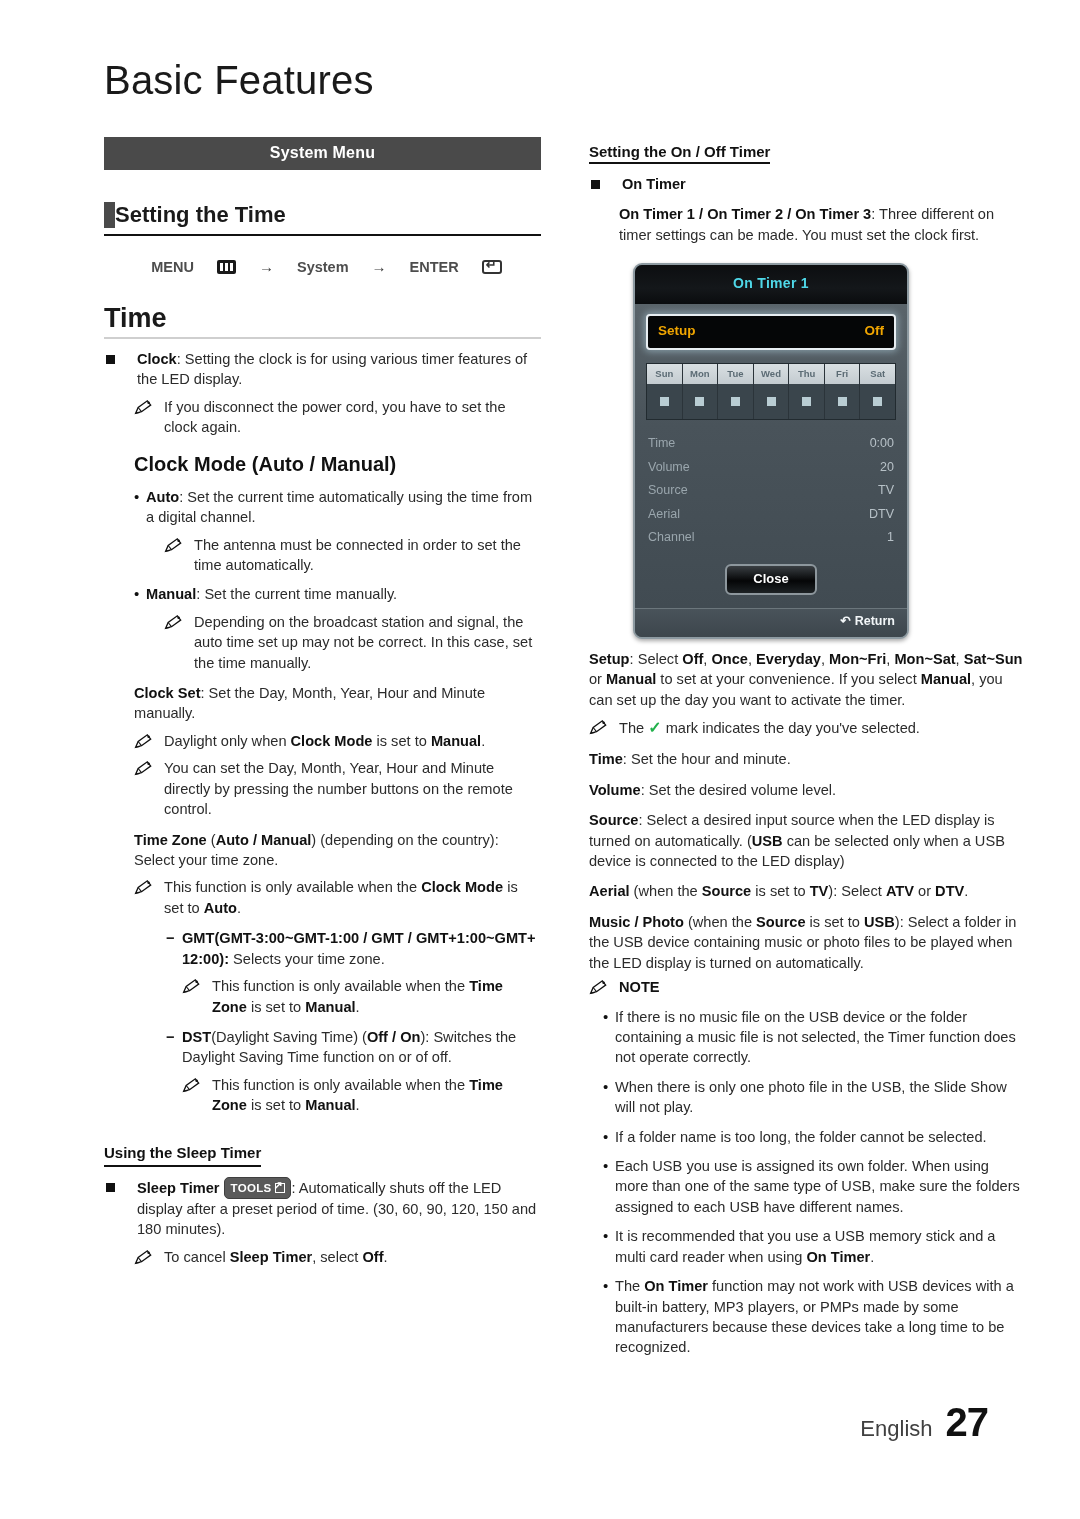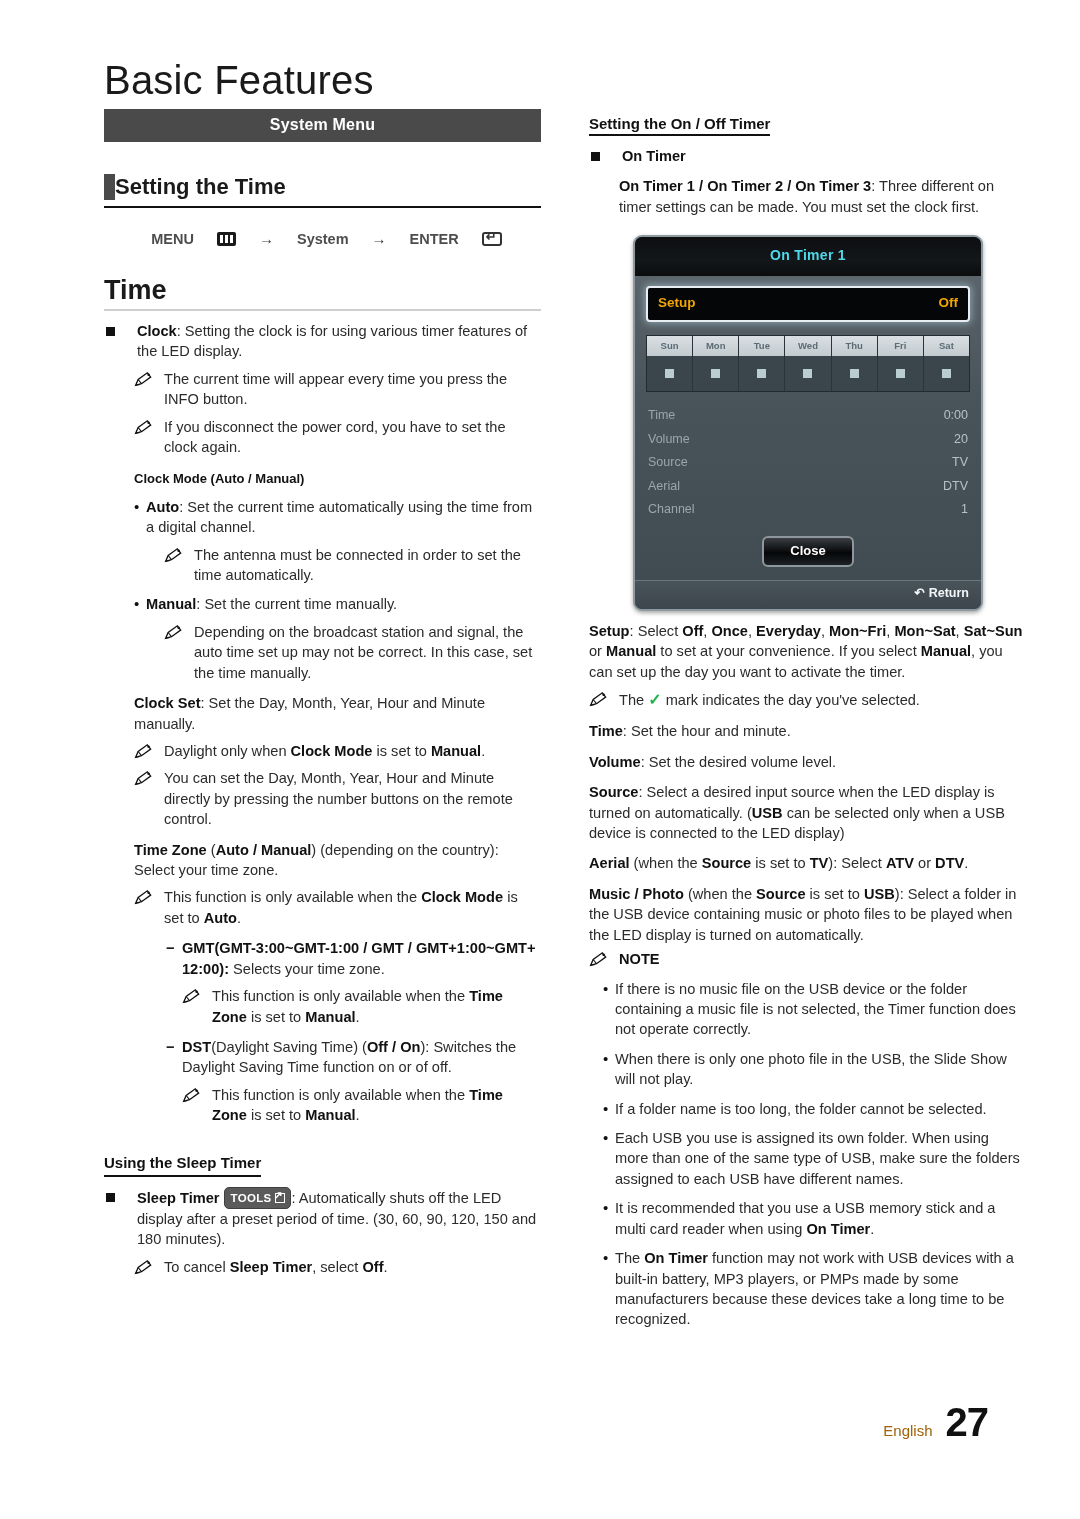--- a/index.html
+++ b/index.html
@@ -12,21 +12,21 @@
     overflow: hidden;
   }
   .page { position: absolute; inset: 0; padding: 58px 90px 0 104px; }
 
   
   .page-title {
     font-size: 40px;
     font-weight: 300;
     letter-spacing: 0.2px;
     color: #1a1a1a;
-    margin-bottom: 6px;
+    margin-bottom: 34px;
   }
 
   
   .cols { display: flex; gap: 48px; align-items: flex-start; }
   .col-left  { width: 437px; flex: 0 0 437px; }
   .col-right { width: 437px; flex: 0 0 437px; padding-top: 6px;}
 
   
   .banner {
     background: #4a4a4a;
@@ -90,21 +90,21 @@
   .sq-item .body { flex: 1 1 auto; }
 
   .note { display: flex; margin-top: 7px; }
   .note .body { flex: 1 1 auto; }
   .note.ind1 { margin-left: 30px; }
   .note.ind2 { margin-left: 60px; }
 
   
   .pencil { flex: 0 0 20px; margin: 2px 10px 0 0; }
 
-  .sub-head { font-size: 13px; font-weight: bold; margin-top: 12px; color:#111; }
+  .sub-head { font-size: 20px; font-weight: bold; margin-top: 12px; color:#111; }
 
   .bullet { display: flex; margin-top: 9px; }
   .bullet .dot { flex: 0 0 12px; font-size: 15px; line-height: 1.3; color:#111; }
   .bullet .body { flex: 1 1 auto; }
   .bullet.ind { margin-left: 14px; }
 
   .dash { display: flex; margin-top: 10px; margin-left: 62px; }
   .dash .dsh { flex: 0 0 16px; color:#111; font-weight:bold; }
   .dash .body { flex: 1 1 auto; }
 
@@ -137,21 +137,21 @@
   .tools-badge .tg:after{
     content:"\2197"; position:absolute; left:-1px; top:-4px; font-size:11px; color:#fff;
   }
 
   
   .gcheck { color:#22b14c; font-weight:bold; font-size:16px; }
 
   
   .osd-wrap { margin: 18px 0 0 44px; width: 338px; }
   .osd {
-    width: 350px;
+    width: 276px;
     border-radius: 9px;
     background: #4c565c;
     border: 2px solid #8d9aa1;
     box-shadow: 0 2px 4px rgba(0,0,0,.35);
     overflow: hidden;
     padding-bottom: 0;
   }
   .osd-title {
     background: linear-gradient(#0c0e10, #14171a 60%, #0a0c0e);
     color: #4fd8e8;
@@ -209,21 +209,21 @@
     text-align:right; padding:4px 12px 6px;
     color:#f2f6f8; font-size:12.5px; font-weight:bold;
   }
   .osd-foot .ret { margin-right:4px; font-weight:bold; }
 
   
   .footer {
     position:absolute; right:92px; bottom:74px;
     display:flex; align-items:baseline; gap:13px;
   }
-  .footer .lang { font-size:15px; color:#a16207; }
+  .footer .lang { font-size:22px; color:#404040; }
   .footer .pg { font-size:40px; font-weight:bold; color:#111; letter-spacing:-1px; }
 </style>
 </head>
 <body>
 
 <div class="page">
 
   <h1 class="page-title">Basic Features</h1>
 
   <div class="cols">
@@ -254,29 +254,20 @@
       <div class="h-time">Time</div>
 
       <div class="blk">
 
         
         <div class="sq-item">
           <span class="sq"></span>
           <div class="body"><b>Clock</b><span>: Setting the clock is for using various timer features of the LED display.</span></div>
         </div>
 
-        <div class="note ind1">
-          <svg class="pencil" viewBox="0 0 24 20" width="20" height="17">
-            <path d="M2,17 L5,10 L16,2 L20,7 L9,15 Z" fill="none" stroke="#111" stroke-width="1.6"></path>
-            <path d="M5,10 L9,15" stroke="#111" stroke-width="1.3"></path>
-            <path d="M2,17 L7,16" stroke="#111" stroke-width="1.3"></path>
-            <circle cx="17.5" cy="4.4" r="1.5" fill="#111"></circle>
-          </svg>
-          <div class="body">The current time will appear every time you press the INFO button.</div>
-        </div>
 
         <div class="note ind1">
           <svg class="pencil" viewBox="0 0 24 20" width="20" height="17">
             <path d="M2,17 L5,10 L16,2 L20,7 L9,15 Z" fill="none" stroke="#111" stroke-width="1.6"></path>
             <path d="M5,10 L9,15" stroke="#111" stroke-width="1.3"></path>
             <path d="M2,17 L7,16" stroke="#111" stroke-width="1.3"></path>
             <circle cx="17.5" cy="4.4" r="1.5" fill="#111"></circle>
           </svg>
           <div class="body">If you disconnect the power cord, you have to set the clock again.</div>
         </div>

